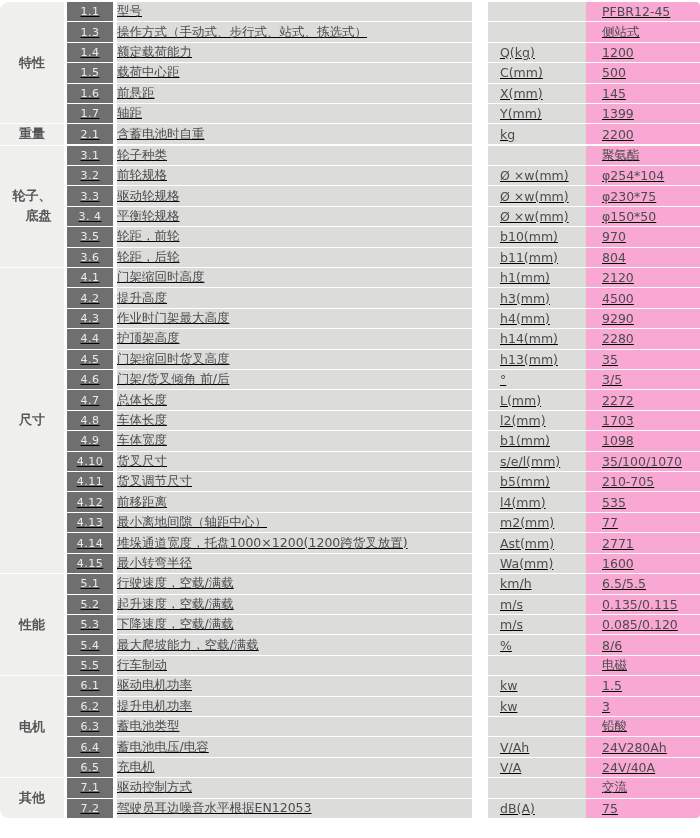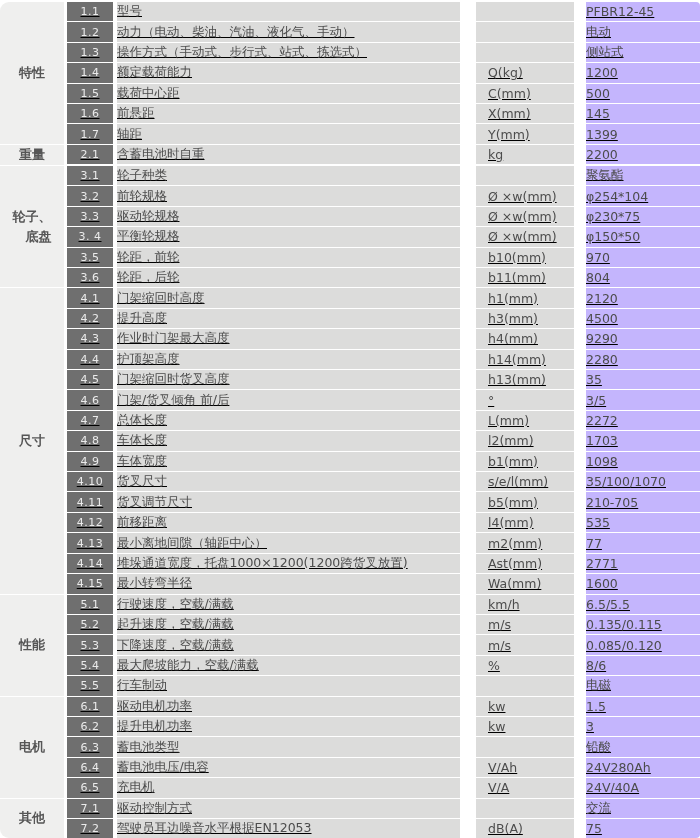--- a/index.html
+++ b/index.html
@@ -71,48 +71,43 @@
   .unit {
     flex: 0 0 98px;
     background: #dcdcdb;
     color: #4c4c4c;
     font-size: 12.5px;
     padding-left: 12px;
     margin-left: 16px;
   }
   .value {
     flex: 0 0 114px;
-    background: #c4b5fd;
+    background: #f9a8d4;
     color: #4c4c4c;
     font-size: 12.5px;
-    margin-left: 12px;
+    padding-left: 16px;
+    margin-left: 0;
   }
   .section:first-child .row:first-child .value { border-top-right-radius: 4px; }
   .section:last-child  .row:last-child  .value { border-bottom-right-radius: 4px; }
 </style>
 </head>
 <body>
 
 <div id="spec-table">
   <div class="section">
     <div class="cat">特性</div>
     <div class="rows">
   <div class="row">
     <div class="num">1.1</div>
     <div class="desc">型号</div>
     <div class="unit"></div>
     <div class="value">PFBR12-45</div>
   </div>
 
-  <div class="row">
-    <div class="num">1.2</div>
-    <div class="desc">动力（电动、柴油、汽油、液化气、手动）</div>
-    <div class="unit"></div>
-    <div class="value">电动</div>
-  </div>
 
   <div class="row">
     <div class="num">1.3</div>
     <div class="desc">操作方式（手动式、步行式、站式、拣选式）</div>
     <div class="unit"></div>
     <div class="value">侧站式</div>
   </div>
 
   <div class="row">
     <div class="num">1.4</div>

